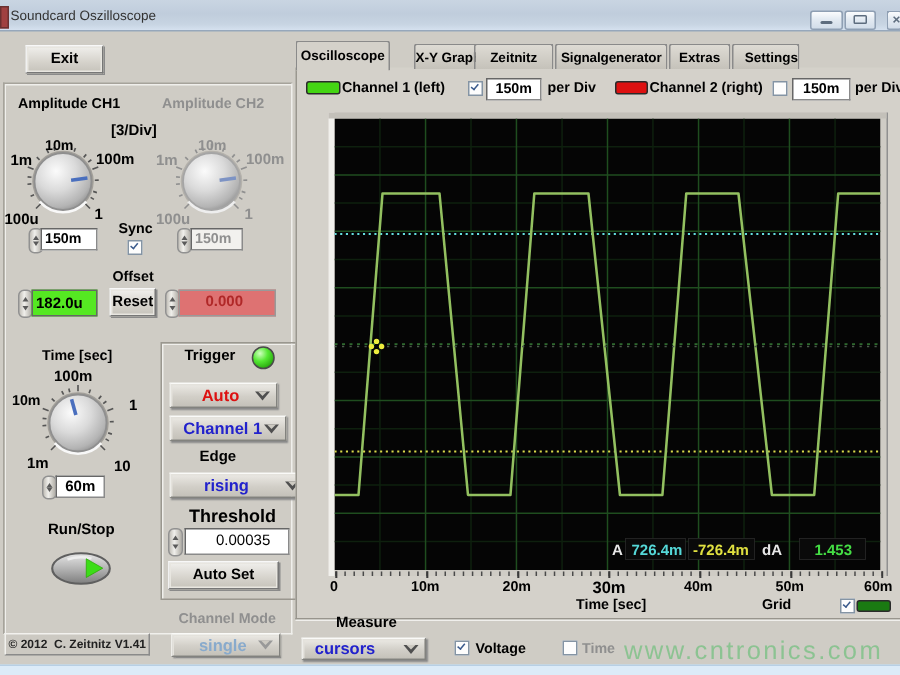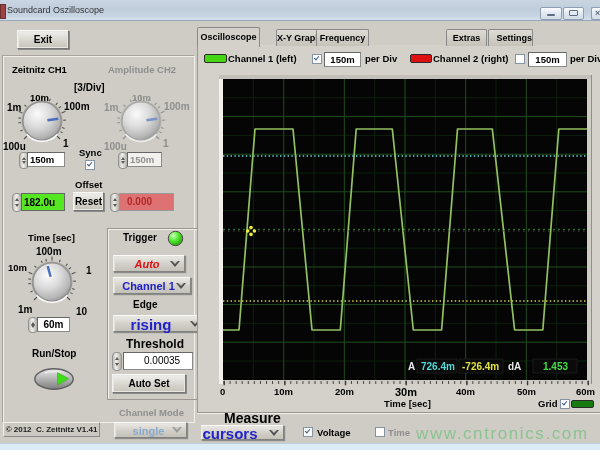--- a/index.html
+++ b/index.html
@@ -49,21 +49,21 @@
       <div class="ab" style="left:5px;top:2px;width:7px;height:4px;border:1.5px solid #5d6c7e;border-radius:1px;"></div>
     </div>
   <div class="ab tbtn" style="left:591px;width:9px;border-right:none;">
       <div class="ab" style="left:3px;top:0px;font-size:9px;color:#5d6c7e;font-weight:bold;">×</div>
     </div>
 
   <div class="ab btn b" style="left:17px;top:30px;width:50px;height:17px;font-size:10px;line-height:17px;">Exit</div>
 
   <div class="ab" style="left:2px;top:55px;width:191px;height:366px;border:1px solid #a6a39b;border-bottom-color:#f0efec;border-right-color:#f0efec;box-shadow:inset 1px 1px 0 #f0efec;"></div>
 
-  <div class="ab b" style="left:12px;top:64px;font-size:9.5px;">Zeitnitz CH1</div>
+  <div class="ab b" style="left:12px;top:64px;font-size:9.5px;">Amplitude CH1</div>
   <div class="ab b glabel" style="left:108px;top:64px;font-size:9.5px;">Amplitude CH2</div>
   <div class="ab b" style="left:74px;top:82px;font-size:10px;">[3/Div]</div>
 
   <svg class="ab" style="left:10px;top:89px;" width="64" height="64" viewBox="0 0 64 64">
       <circle cx="32" cy="32" r="20.5" fill="#a29f99"></circle>
       <path d="M 17 45 A 20 20 0 0 0 47 45" stroke="#f8f8f8" stroke-width="3.2" fill="none"></path>
       <circle cx="32" cy="32" r="19" fill="url(#kg)" stroke="#8f8f8f" stroke-width="1.2"></circle>
       <g stroke="#555555" stroke-width="1.1">
         <line x1="17.0" y1="47.0" x2="14.0" y2="50.0"></line>
         <line x1="12.7" y1="40.9" x2="10.4" y2="41.9"></line>
@@ -127,21 +127,21 @@
   <div class="ab b" style="left:79px;top:147px;font-size:9.5px;">Sync</div>
   <div class="ab cb checked" style="left:85px;top:160px;"></div>
   <div class="ab spin" style="left:118px;top:152px;height:15px;"></div>
   <div class="ab field b" style="left:127px;top:152px;width:31px;height:13px;font-size:9.5px;line-height:13px;padding-left:2px;color:#8f8f8f;background:#f2f1ee;">150m</div>
 
   <div class="ab b" style="left:75px;top:179px;font-size:9.5px;text-align:right;">Offset</div>
   <div class="ab spin" style="left:12px;top:193px;height:17px;"></div>
   <div class="ab b" style="left:21px;top:193px;width:40px;height:16px;background:#55e822;border:1px solid #666;font-size:10px;line-height:17px;padding-left:2px;">182.0u</div>
   <div class="ab btn b" style="left:73px;top:192px;width:29px;height:17px;font-size:10px;line-height:17px;">Reset</div>
   <div class="ab spin" style="left:110px;top:193px;height:17px;"></div>
-  <div class="ab b" style="left:119px;top:193px;width:46px;height:16px;background:#de7272;border:1px solid #999;font-size:10px;line-height:16px;padding-left:7px;color:#b02828;">0.000</div>
+  <div class="ab b" style="left:119px;top:193px;width:46px;height:16px;background:#de7272;border:1px solid #999;font-size:10px;line-height:16px;padding-left:17px;color:#b02828;">0.000</div>
 
   <div class="ab b" style="left:28px;top:232px;font-size:9.5px;">Time [sec]</div>
   <svg class="ab" style="left:20px;top:250px;" width="64" height="64" viewBox="0 0 64 64">
       <circle cx="32" cy="32" r="20.5" fill="#a29f99"></circle>
       <path d="M 17 45 A 20 20 0 0 0 47 45" stroke="#f8f8f8" stroke-width="3.2" fill="none"></path>
       <circle cx="32" cy="32" r="19" fill="url(#kg)" stroke="#8f8f8f" stroke-width="1.2"></circle>
       <g stroke="#555555" stroke-width="1.1">
         <line x1="17.0" y1="47.0" x2="14.0" y2="50.0"></line>
         <line x1="12.7" y1="40.9" x2="10.4" y2="41.9"></line>
         <line x1="10.9" y1="33.6" x2="8.3" y2="33.8"></line>
@@ -191,36 +191,37 @@
   <svg class="ab" style="left:167px;top:230px;" width="17" height="17" viewBox="0 0 17 17">
     <defs>
         <radialGradient id="led" cx="0.35" cy="0.3" r="0.8">
       <stop offset="0" stop-color="#d0ffc0"></stop>
           <stop offset="0.45" stop-color="#55e833"></stop>
           <stop offset="1" stop-color="#1e9a05"></stop>
     </radialGradient>
       </defs>
     <circle cx="8.5" cy="8.5" r="7.2" fill="url(#led)" stroke="#4a4a4a" stroke-width="1"></circle>
   </svg>
-  <div class="ab ring b" style="left:113px;top:255px;width:72px;height:17px;font-size:11px;line-height:17px;color:#dd1111;padding-right:4px;box-sizing:border-box;font-style:italic;">Auto<span class="tri"></span></div>
+  <div class="ab ring b" style="left:113px;top:255px;width:72px;height:17px;font-size:11px;line-height:17px;color:#dd1111;padding-right:4px;box-sizing:border-box;">Auto<span class="tri"></span></div>
   <div class="ab ring b" style="left:113px;top:277px;width:78px;height:17px;font-size:11px;line-height:17px;color:#2222cc;padding-right:7px;box-sizing:border-box;">Channel 1<span class="tri"></span></div>
   <div class="ab b" style="left:133px;top:299px;font-size:10px;">Edge</div>
-  <div class="ab ring b" style="left:113px;top:315px;width:92px;height:17px;font-size:15px;line-height:17px;color:#2222cc;padding-right:16px;box-sizing:border-box;">rising<span class="tri"></span></div>
+  <div class="ab ring b" style="left:113px;top:315px;width:92px;height:17px;font-size:11px;line-height:17px;color:#2222cc;padding-right:16px;box-sizing:border-box;">rising<span class="tri"></span></div>
   <div class="ab b" style="left:126px;top:337px;font-size:12px;">Threshold</div>
   <div class="ab spin" style="left:112px;top:352px;height:17px;"></div>
   <div class="ab field" style="left:123px;top:352px;width:48px;height:16px;font-size:10px;line-height:16px;padding-left:20px;">0.00035</div>
   <div class="ab btn b" style="left:112px;top:374px;width:72px;height:17px;font-size:10px;line-height:17px;">Auto Set</div>
 
   <div class="ab b glabel" style="left:119px;top:407px;font-size:9.5px;">Channel Mode</div>
   <div class="ab ring b" style="left:114px;top:422px;width:73px;height:16px;font-size:11px;line-height:16px;color:#88aacc;padding-right:4px;box-sizing:border-box;">single<span class="tri" style="border-top-color:#999;"></span></div>
 
   <div class="ab" style="left:197px;top:45px;width:403px;height:367px;background:#d4d1ca;border-left:1px solid #9a978f;border-bottom:1px solid #9a978f;"></div>
 
   <div class="ab b" style="left:276px;top:29px;width:51px;height:16px;background:linear-gradient(#dedbd4,#c5c2ba);border:1px solid #8a8a8a;border-bottom:none;border-radius:2px 2px 0 0;font-size:9px;line-height:16px;text-align:left;">X-Y Graph</div>
-  <div class="ab b" style="left:316px;top:29px;width:51px;height:16px;background:linear-gradient(#dedbd4,#c5c2ba);border:1px solid #8a8a8a;border-bottom:none;border-radius:2px 2px 0 0;font-size:9px;line-height:16px;text-align:center;">Frequency</div>
+  <div class="ab b" style="left:316px;top:29px;width:51px;height:16px;background:linear-gradient(#dedbd4,#c5c2ba);border:1px solid #8a8a8a;border-bottom:none;border-radius:2px 2px 0 0;font-size:9px;line-height:16px;text-align:center;">Zeitnitz</div>
+  <div class="ab b" style="left:370px;top:29px;width:73px;height:16px;background:linear-gradient(#dedbd4,#c5c2ba);border:1px solid #8a8a8a;border-bottom:none;border-radius:2px 2px 0 0;font-size:9px;line-height:16px;text-align:center;letter-spacing:-0.1px;">Signalgenerator</div>
   <div class="ab b" style="left:446px;top:29px;width:39px;height:16px;background:linear-gradient(#dedbd4,#c5c2ba);border:1px solid #8a8a8a;border-bottom:none;border-radius:2px 2px 0 0;font-size:9px;line-height:16px;text-align:center;">Extras</div>
   <div class="ab b" style="left:488px;top:29px;width:43px;height:16px;background:linear-gradient(#dedbd4,#c5c2ba);border:1px solid #8a8a8a;border-bottom:none;border-radius:2px 2px 0 0;font-size:9px;line-height:16px;text-align:right;">Settings</div>
   <div class="ab b" style="left:197px;top:27px;width:61px;height:19px;background:#d4d1ca;border:1px solid #8a8a8a;border-bottom:none;border-radius:2px 2px 0 0;font-size:9px;line-height:18px;text-align:center;">Oscilloscope</div>
 
   <div class="ab" style="left:204px;top:54px;width:21px;height:7px;background:#44d513;border:1px solid #2a2a2a;border-radius:2px;"></div>
   <div class="ab b" style="left:228px;top:53px;font-size:9.5px;">Channel 1 (left)</div>
   <div class="ab cb checked" style="left:312px;top:54px;"></div>
   <div class="ab field b" style="left:324px;top:52px;width:35px;height:13px;font-size:9.5px;line-height:13px;text-align:center;">150m</div>
   <div class="ab b" style="left:365px;top:53px;font-size:9.5px;white-space:nowrap;">per Div</div>
   <div class="ab" style="left:410px;top:54px;width:20px;height:7px;background:#dd1111;border:1px solid #2a2a2a;border-radius:2px;"></div>
@@ -300,28 +301,28 @@
   </svg>
 
   <div class="ab b" style="left:220px;top:386px;font-size:9.5px;">0</div>
   <div class="ab b" style="left:274px;top:386px;font-size:9.5px;">10m</div>
   <div class="ab b" style="left:335px;top:386px;font-size:9.5px;">20m</div>
   <div class="ab b" style="left:395px;top:386px;font-size:11px;">30m</div>
   <div class="ab b" style="left:456px;top:386px;font-size:9.5px;">40m</div>
   <div class="ab b" style="left:517px;top:386px;font-size:9.5px;">50m</div>
   <div class="ab b" style="left:576px;top:386px;font-size:9.5px;">60m</div>
   <div class="ab b" style="left:384px;top:398px;font-size:9.5px;">Time [sec]</div>
-  <div class="ab b" style="left:538px;top:398px;font-size:9.5px;">Grid</div>
+  <div class="ab b" style="left:508px;top:398px;font-size:9.5px;">Grid</div>
   <div class="ab cb checked" style="left:560px;top:399px;"></div>
   <div class="ab" style="left:571px;top:400px;width:21px;height:6px;background:#1a7a12;border:1px solid #2a2a2a;border-radius:2px;"></div>
 
   <div class="ab" style="left:197px;top:412px;width:403px;height:1px;background:#98958d;"></div>
   <div class="ab" style="left:197px;top:413px;width:403px;height:1px;background:#f0efec;"></div>
-  <div class="ab b" style="left:224px;top:410px;font-size:14px;">Measure</div>
-  <div class="ab ring b" style="left:201px;top:425px;width:83px;height:15px;font-size:15px;line-height:15px;color:#2222cc;padding-right:25px;box-sizing:border-box;">cursors<span class="tri"></span></div>
+  <div class="ab b" style="left:224px;top:410px;font-size:10px;">Measure</div>
+  <div class="ab ring b" style="left:201px;top:425px;width:83px;height:15px;font-size:11px;line-height:15px;color:#2222cc;padding-right:25px;box-sizing:border-box;">cursors<span class="tri"></span></div>
   <div class="ab cb checked" style="left:303px;top:427px;"></div>
   <div class="ab b" style="left:317px;top:427px;font-size:9.5px;">Voltage</div>
   <div class="ab cb" style="left:375px;top:427px;"></div>
   <div class="ab b glabel" style="left:388px;top:427px;font-size:9.5px;">Time</div>
 
   <div class="ab" style="left:416px;top:424px;font-size:17px;color:rgba(122,192,132,0.8);letter-spacing:1.6px;">www.cntronics.com</div>
 
   <div class="ab" style="left:0px;top:443px;width:600px;height:7px;background:#dcebf8;border-top:1px solid #b8cfe4;"></div>
 </div>
 

